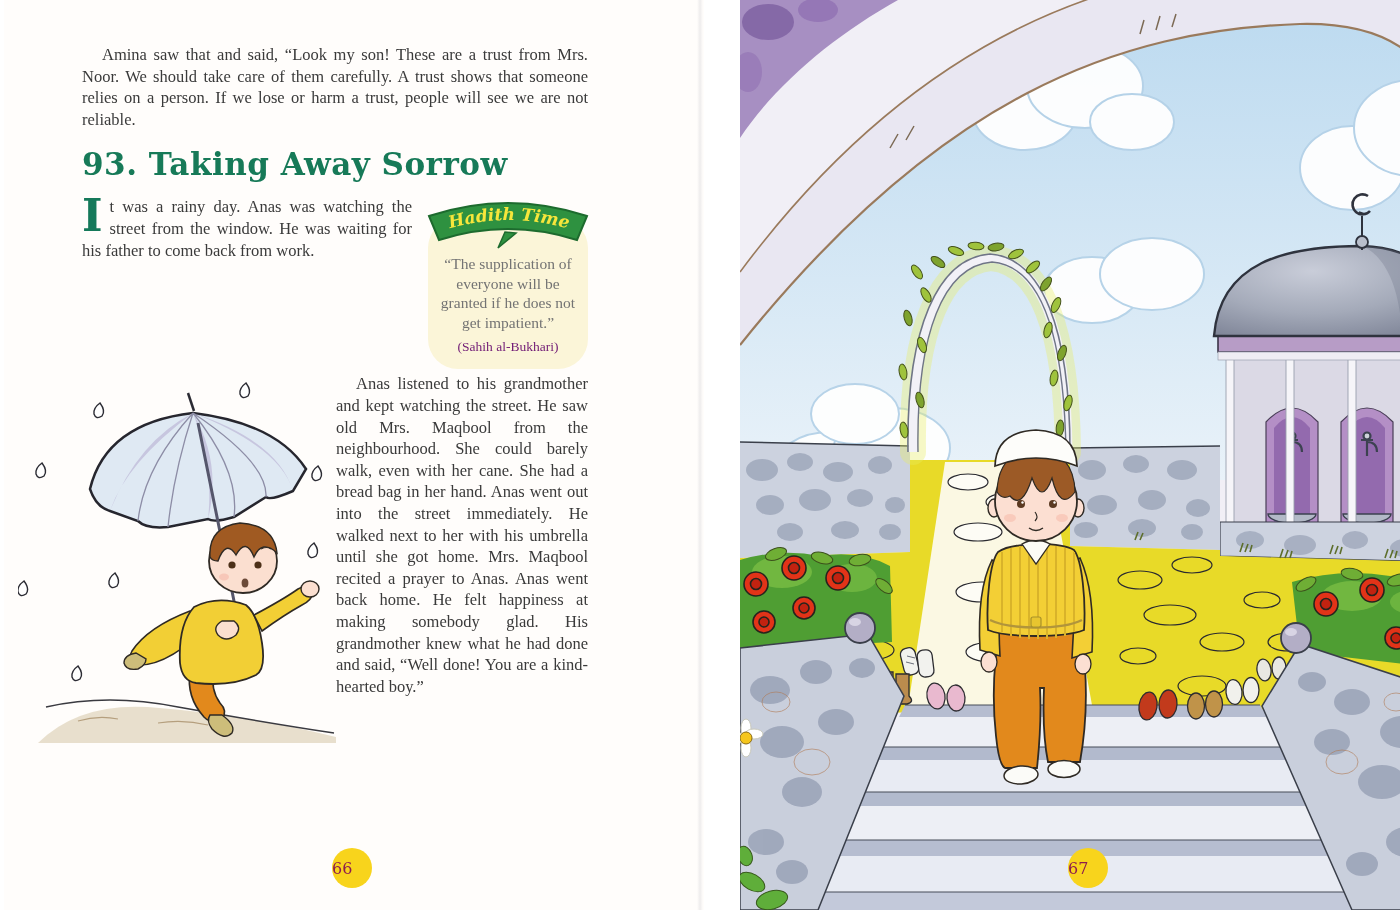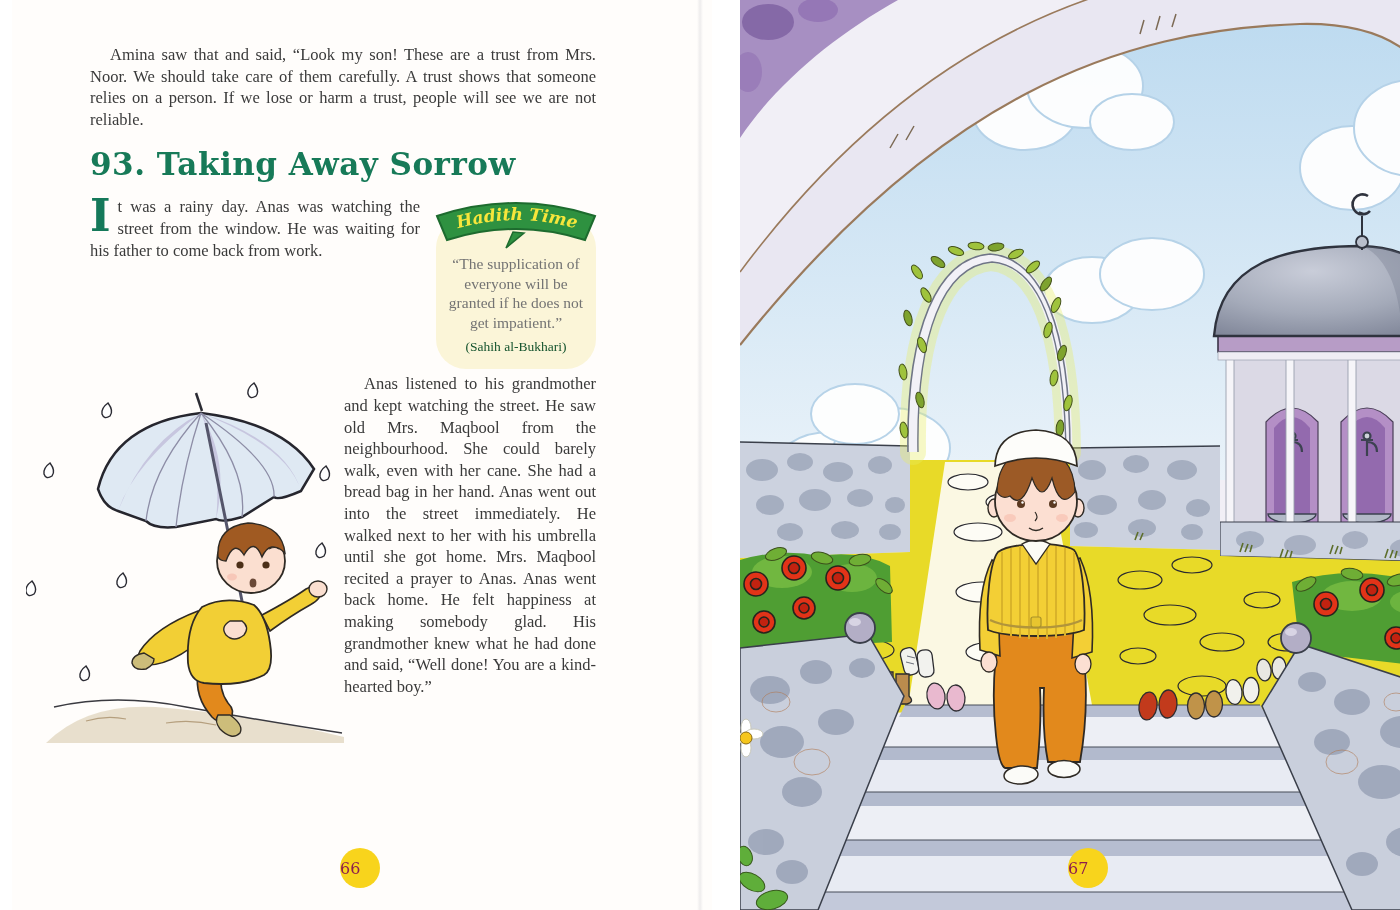--- a/index.html
+++ b/index.html
@@ -1,35 +1,35 @@
 <!DOCTYPE html>
 <html><head>
 <meta charset="utf-8">
 <style>
   * { margin:0; padding:0; box-sizing:border-box; }
   html,body { width:1400px; height:910px; overflow:hidden; background:#fff; }
   .book { position:relative; width:1400px; height:910px; font-family:"Liberation Serif","DejaVu Serif",serif; color:#3a3a3a; }
   .page { position:absolute; top:0; height:910px; width:700px; }
-  .page-left { left:12px; background:#fffdfb; padding:44px 116px 0 78px; }
+  .page-left { left:4px; background:#fffdfb; padding:44px 116px 0 78px; }
   .page-right { left:740px; background:#f1eff6; }
   .gutter { position:absolute; left:697px; top:0; width:6px; height:910px;
     background:linear-gradient(90deg, rgba(0,0,0,0) 0%, rgba(90,90,110,0.10) 50%, rgba(0,0,0,0) 100%); z-index:5; }
   .body-text { font-size:16.5px; line-height:21.6px; text-align:justify; margin-bottom:9px; }
   .indent { text-indent:20px; }
   .chapter-title { font-family:"DejaVu Serif",serif; font-weight:bold; color:#177a58;
     font-size:31px; letter-spacing:0.5px; margin:16px 0 14px 0; }
   .cols { display:flex; gap:16px; align-items:flex-start; }
   .col-text { width:330px; flex:0 0 330px; }
   .dropcap { float:left; color:#15795a; font-family:"DejaVu Serif",serif; font-weight:bold;
     font-size:44px; line-height:34px; margin:3px 7px 0 0; }
   .hadith { position:relative; flex:1; margin-top:22px; background:#fbf5d8; border-radius:30px;
     padding:36px 12px 14px 12px; min-height:148px; text-align:center; }
   .hadith-badge { position:absolute; top:-30px; left:50%; transform:translateX(-50%); }
   .hquote { font-size:15.5px; line-height:19.5px; color:#737373; }
-  .hsource { font-size:13.5px; color:#14532d; margin-top:7px; }
+  .hsource { font-size:13.5px; color:#701a75; margin-top:7px; }
   .bottom-row { display:flex; margin-top:2px; }
   .illus-left-wrap { position:relative; width:318px; flex:0 0 318px; margin-left:-64px; }
   .col-text2 { flex:1; padding-top:2px; }
   .pagenum { position:absolute; top:848px; left:328px; width:40px; height:40px; border-radius:50%;
     background:#f8d41c; display:flex; align-items:center; justify-content:flex-start; z-index:6;
     font-family:"DejaVu Serif",serif; font-weight:normal; font-size:16px; color:#8d1d4e; }
   svg text { user-select:none; }
 </style>
 </head>
 <body>

